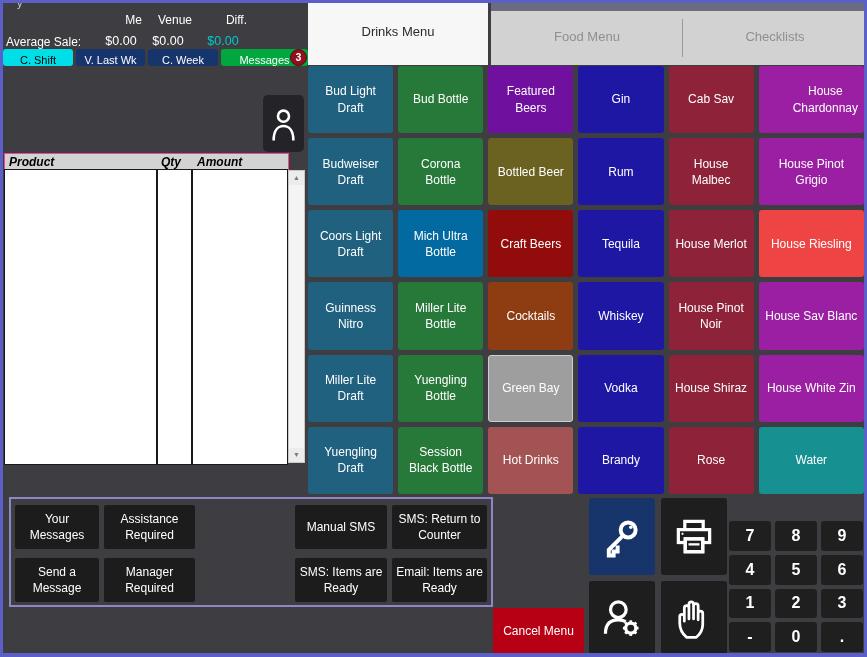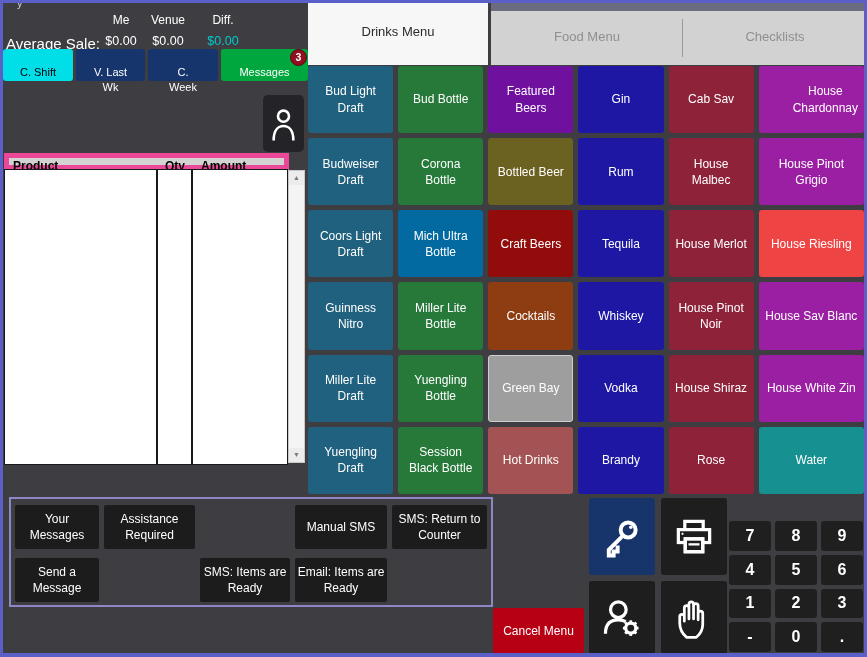--- a/index.html
+++ b/index.html
@@ -2,36 +2,36 @@
 <html><head>
 <meta charset="utf-8">
 <style>
   html,body{margin:0;padding:0;background:#222;}
   *{box-sizing:border-box;font-family:"Liberation Sans",sans-serif;}
   .screen{position:relative;width:867px;height:657px;background:#3e3e42;
     border:3px solid #5b5fc8;border-bottom-width:4px;overflow:hidden;}
 
   
   .frag{position:absolute;top:-6px;left:14px;color:#cfcfe0;font-size:11px;}
-  .s-head{position:absolute;top:10px;color:#fff;font-size:12px;text-align:center;}
-  .s-label{position:absolute;top:32px;left:3px;color:#fff;font-size:15px;}
+  .s-head{position:absolute;top:10px;color:#fff;font-size:12px;text-align:right;}
+  .s-label{position:absolute;top:32px;left:3px;color:#fff;font-size:12px;}
   .s-val{position:absolute;top:31px;color:#fff;font-size:12.5px;text-align:center;}
   .stats-btn{position:absolute;top:46px;height:17px;border:none;border-radius:3px;
-    font-size:11px;line-height:15px;text-align:center;cursor:pointer;padding:16px;}
+    font-size:11px;line-height:15px;text-align:center;cursor:pointer;padding:4px;}
   .badge{position:absolute;top:46px;left:287px;width:17px;height:17px;border-radius:50%;
     background:#8f101f;border:1px solid #5d0812;color:#fff;font-size:10.5px;font-weight:bold;
     text-align:center;line-height:15px;z-index:3;}
 
   
   .person-btn{position:absolute;left:260px;top:92px;width:41px;height:57px;background:#242428;
     border:none;border-radius:5px;cursor:pointer;display:flex;align-items:center;justify-content:center;}
 
   
   .tbl-head{position:absolute;left:1px;top:150px;width:285px;height:17px;background:#d3d3d3;
-    border:5px solid #ec4899;}
+    border:1px solid #ec4899;font-style:italic;}
   .tbl-head span{position:absolute;top:1px;color:#000;font-weight:bold;font-size:12px;}
   .col{position:absolute;top:166px;height:296px;background:#fff;border:1px solid #1a1a1a;}
   .sbar{position:absolute;left:285px;top:167px;width:17px;height:293px;background:#f4f4f4;border:1px solid #c9c9c9;}
   .sbar .sbtn{position:absolute;left:0;width:15px;height:14px;background:#ececec;color:#7a7a7a;
     font-size:7px;text-align:center;line-height:14px;cursor:pointer;}
 
   
   .tab-active{position:absolute;left:305px;top:0;width:180px;height:62px;background:#f7f7f7;
     color:#2b2b2b;font-size:13px;text-align:center;line-height:58px;cursor:pointer;z-index:2;}
   .tab-strip{position:absolute;left:488px;top:0;width:376px;height:8px;background:#6c6c80;}
@@ -158,20 +158,21 @@
   <div class="msg-panel">
     <div class="msg-row" id="msg-row-0">
         <button class="msg-btn">Your Messages</button>
         <button class="msg-btn">Assistance Required</button>
         <div class="msg-spacer"></div>
         <button class="msg-btn">Manual SMS</button>
         <button class="msg-btn">SMS: Return to Counter</button>
       </div>
     <div class="msg-row" id="msg-row-1">
         <button class="msg-btn">Send a Message</button>
+        <button class="msg-btn">Manager Required</button>
         <div class="msg-spacer"></div>
         <button class="msg-btn">SMS: Items are Ready</button>
         <button class="msg-btn">Email: Items are Ready</button>
       </div>
   </div>
 
   <button class="cancel-btn">Cancel Menu</button>
 
   <button class="icon-btn" style="left:586px;top:495px;width:66px;height:77px;background:#17356b;">
     <svg width="44" height="44" viewBox="0 0 100 100" fill="none" stroke="#ffffff" stroke-width="9" stroke-linecap="square">

